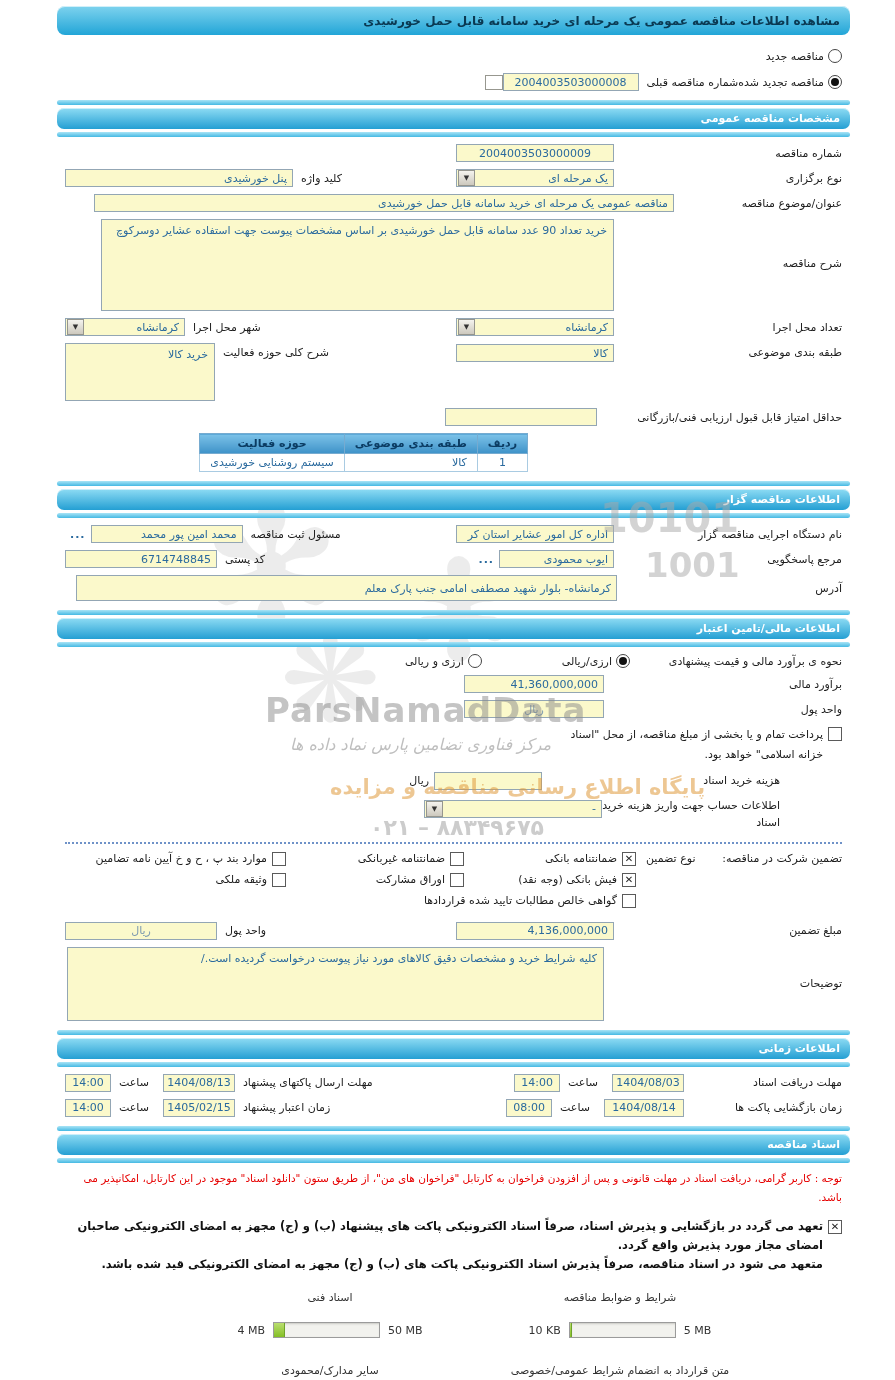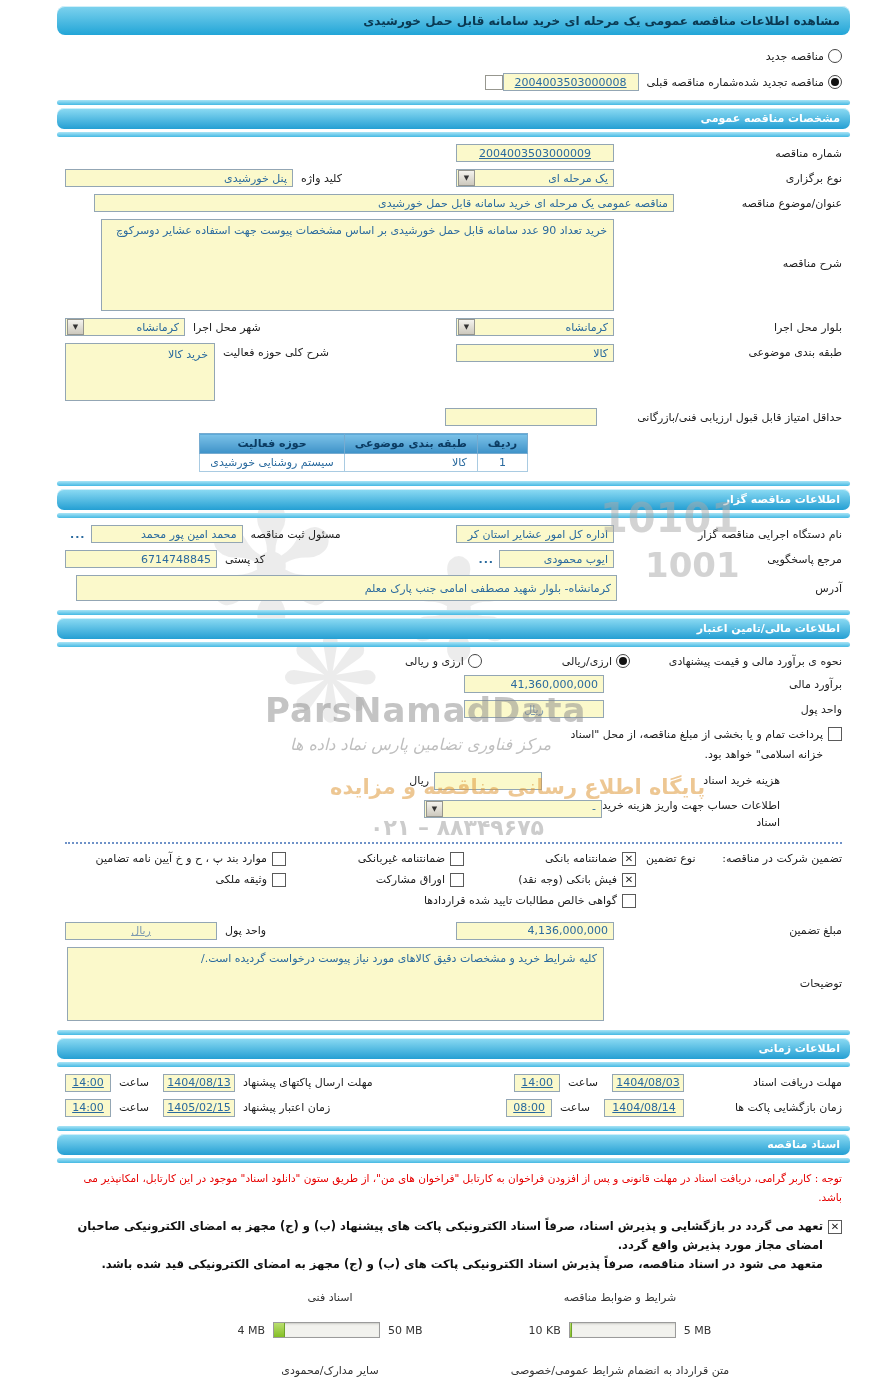--- a/index.html
+++ b/index.html
@@ -28,21 +28,21 @@
 
   
   .row{display:flex;align-items:center;margin:7px 0;padding:0 8px;}
   .lbl{white-space:nowrap;color:#1c1c1c;}
   .ipt{
     background:#fbf9cb;border:1px solid #93a6b4;height:18px;box-sizing:border-box;
     display:flex;align-items:center;padding:0 5px;color:#2a6a9e;flex:none;
   }
   .area{height:auto;align-items:flex-start;padding:2px 6px;line-height:1.6;}
   .num{direction:ltr;justify-content:flex-end;}
-  .ctr{direction:ltr;justify-content:center;text-decoration:underline;}
+  .ctr{direction:ltr;justify-content:center;}
   .combo{justify-content:space-between;padding-left:1px;}
   .dd{
     width:15px;height:14px;flex:none;margin-right:4px;
     background:linear-gradient(#f4f3ee,#cdc9be);border:1px solid #96968e;
     display:flex;align-items:center;justify-content:center;
     font-size:7px;color:#333;
   }
   .mini{width:16px;height:13px;flex:none;background:linear-gradient(#ececе7,#cfcbc0);
     background:linear-gradient(#ececе7,#cfcbc0);border:1px solid #97978f;}
   .more{color:#2a6a9e;font-weight:bold;margin:0 5px;letter-spacing:1px;}
@@ -159,21 +159,21 @@
   </div>
 
   <div class="row" style="align-items:flex-start;">
     <span class="lbl" style="width:228px;margin-top:38px;">شرح مناقصه</span>
     <div class="ipt area" style="width:513px;height:92px;">
       <span>خرید تعداد 90 عدد سامانه قابل حمل خورشیدی بر اساس مشخصات پیوست جهت استفاده عشایر دوسرکوچ</span>
     </div>
   </div>
 
   <div class="row">
-    <span class="lbl" style="width:228px;">بلوار محل اجرا</span>
+    <span class="lbl" style="width:228px;">تعداد محل اجرا</span>
     <div class="ipt combo" style="width:158px;">
       <span>کرمانشاه</span>
       <span class="dd">▼</span>
     </div>
     <div class="pairL">
       <span class="lbl" style="margin-left:8px;">شهر محل اجرا</span>
       <div class="ipt combo" style="width:120px;">
         <span>کرمانشاه</span>
         <span class="dd">▼</span>
       </div>

